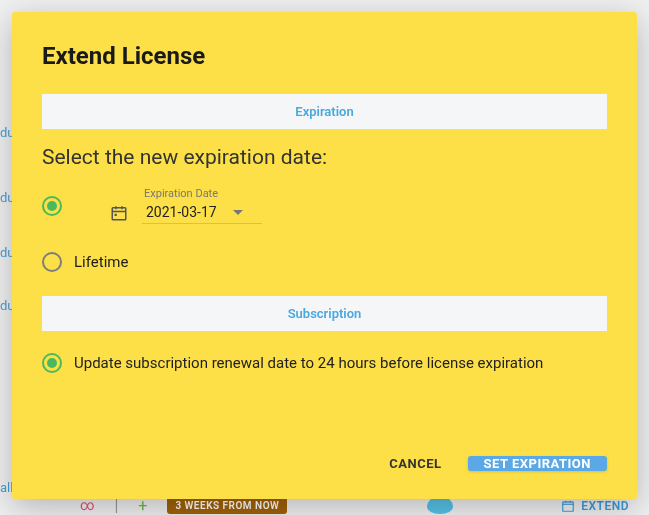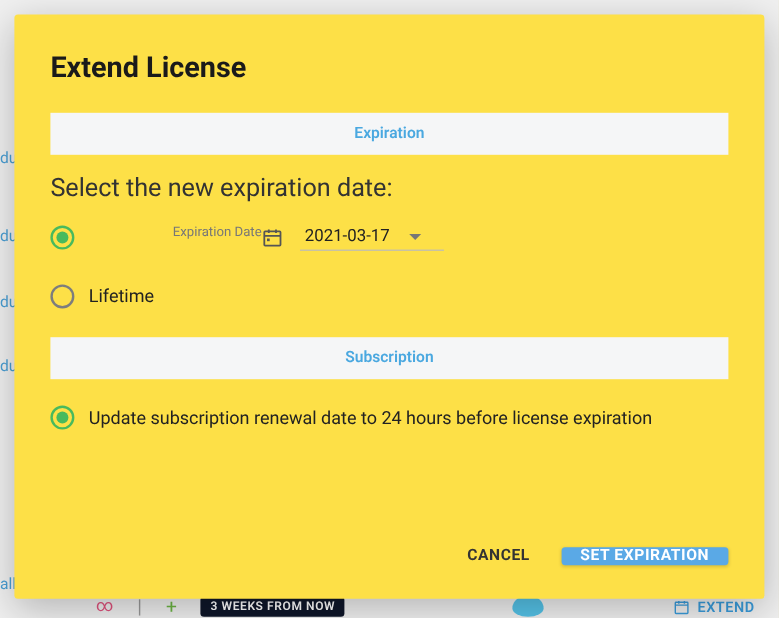--- a/index.html
+++ b/index.html
@@ -34,21 +34,21 @@
       height: 20px;
       display: flex;
       align-items: center;
       justify-content: flex-start;
       gap: 20px;
       padding: 0 80px;
     }
     .bg-infinity { color: #e0527d; font-size: 14px; }
     .bg-plus { color: #6cb644; font-size: 16px; }
     .bg-badge {
-      background: #0f172a;
+      background: #a16207;
       color: white;
       font-size: 10px;
       font-weight: 600;
       padding: 3px 8px;
       border-radius: 3px;
       letter-spacing: 0.5px;
       text-align: right;
     }
     .bg-blob { width: 26px; height: 18px; background: #55c3e8; border-radius: 50% 50% 50% 50% / 60% 60% 40% 40%; }
     .bg-extend {
@@ -124,21 +124,21 @@
       height: 10px;
       border-radius: 50%;
       background: #48ba5d;
     }
     .radio-label {
       font-size: 15px;
       color: #222;
     }
     .date-field {
       display: flex;
-      flex-direction: row;
+      flex-direction: column;
       margin-left: 36px;
       position: relative;
       justify-content: space-between;
     }
     .date-label {
       font-size: 11px;
       color: #777;
       margin-left: 34px;
       margin-bottom: 2px;
     }

